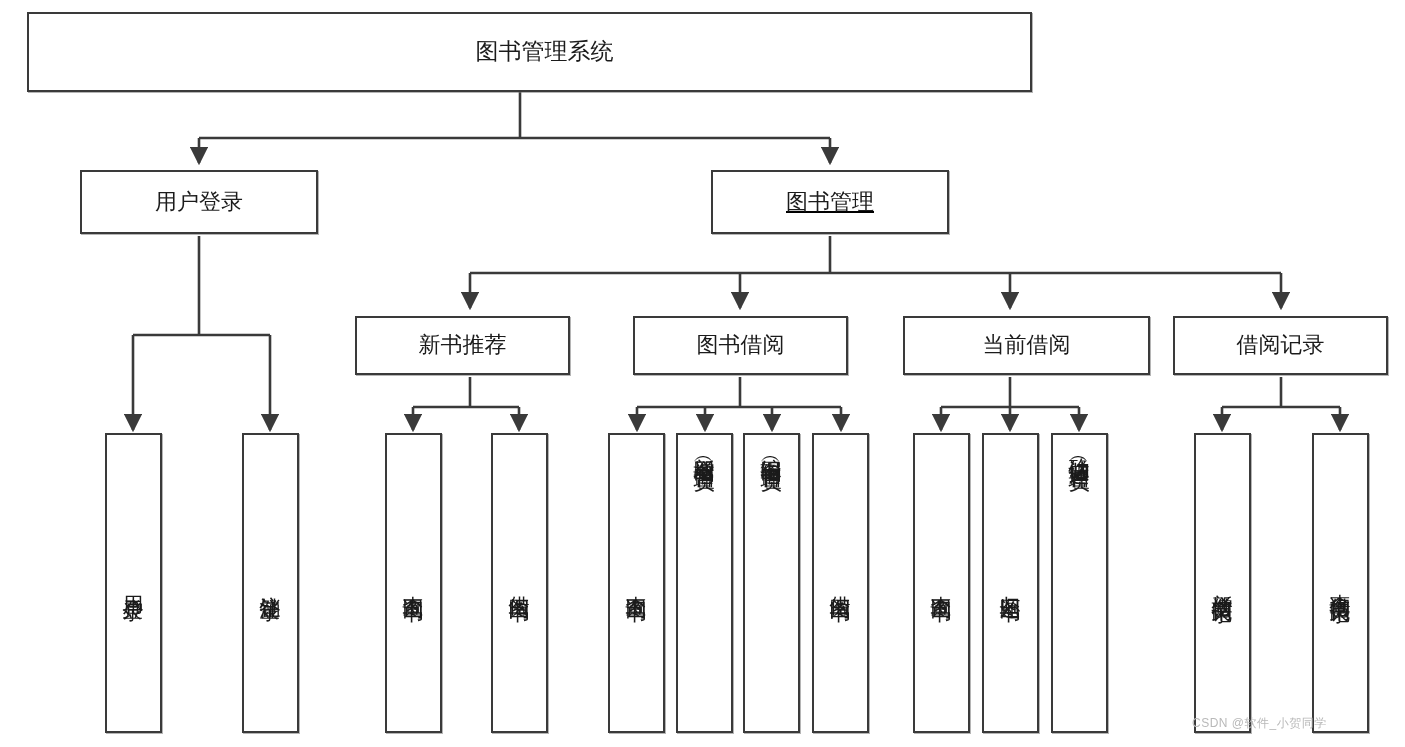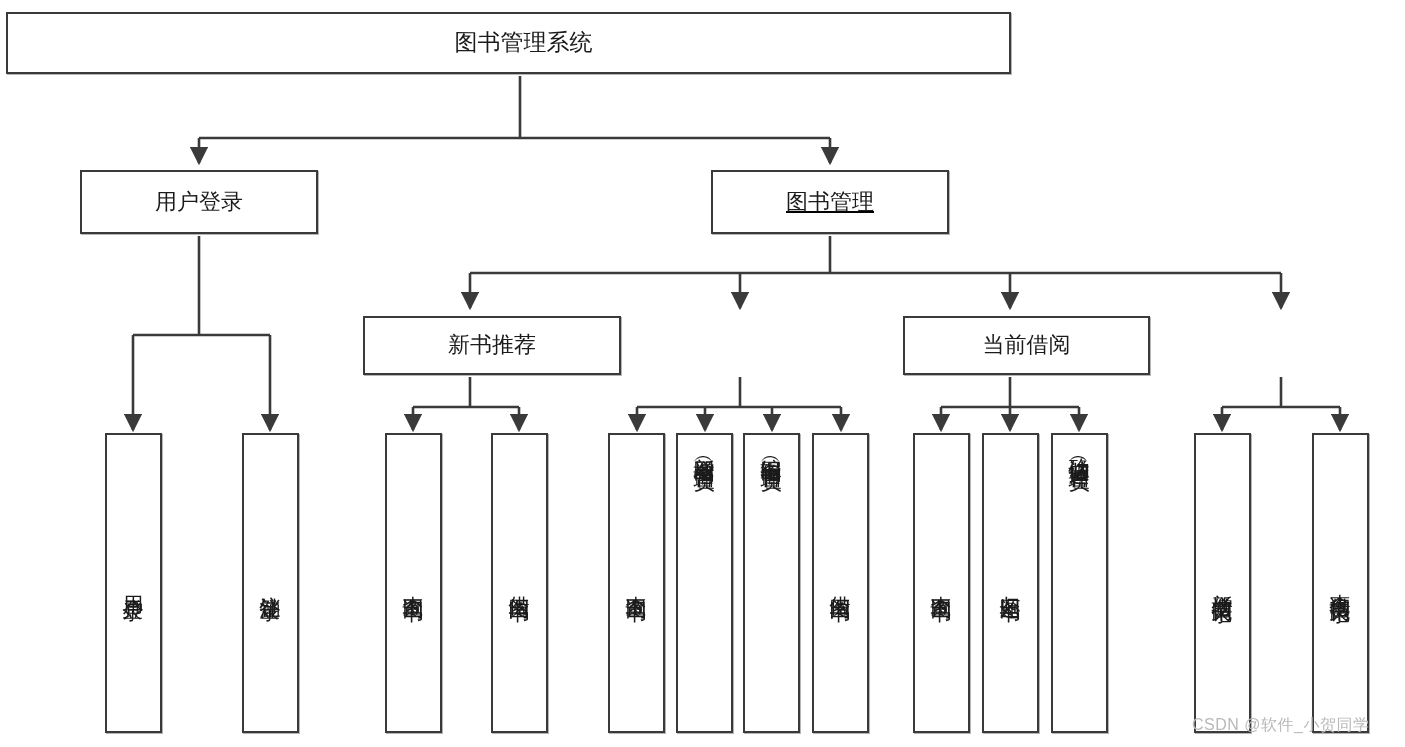--- a/index.html
+++ b/index.html
@@ -59,21 +59,21 @@
     letter-spacing: 2px;
     line-height: 1;
   }
   .node.vert.mid {
     align-items: center;
     padding-top: 0;
   }
   .watermark {
     position: absolute;
     color: #b9b9b9;
-    font-size: 16px;
+    font-size: 12px;
     letter-spacing: 0.5px;
     white-space: nowrap;
     user-select: none;
   }
 </style>
 </head>
 <body>
 
 <div id="canvas">
 
@@ -120,37 +120,43 @@
       <path d="M 1010 407 L 1010 430" marker-end="url(#arrow)"></path>
       <path d="M 1079 407 L 1079 430" marker-end="url(#arrow)"></path>
 
       <path d="M 1281 377 L 1281 407"></path>
       <path d="M 1222 407 L 1340 407"></path>
       <path d="M 1222 407 L 1222 430" marker-end="url(#arrow)"></path>
       <path d="M 1340 407 L 1340 430" marker-end="url(#arrow)"></path>
     </g>
   </svg>
 
-  <div class="node root horiz" style="left:6px; top:12px; width:1005px; height:62px;padding-left:30px;">
+  <div class="node root horiz" style="left:27px; top:12px; width:1005px; height:80px;padding-left:30px;">
     <span class="label">图书管理系统</span>
   </div>
 
   <div class="node horiz" style="left:80px; top:170px; width:238px; height:64px;">
     <span class="label">用户登录</span>
   </div>
   <div class="node horiz" style="left:711px; top:170px; width:238px; height:64px;text-decoration:underline;">
     <span class="label">图书管理</span>
   </div>
 
-  <div class="node horiz" style="left:363px; top:316px; width:258px; height:59px;">
+  <div class="node horiz" style="left:355px; top:316px; width:215px; height:59px;">
     <span class="label">新书推荐</span>
+  </div>
+  <div class="node horiz" style="left:633px; top:316px; width:215px; height:59px;">
+    <span class="label">图书借阅</span>
   </div>
   <div class="node horiz" style="left:903px; top:316px; width:247px; height:59px;">
     <span class="label">当前借阅</span>
   </div>
+  <div class="node horiz" style="left:1173px; top:316px; width:215px; height:59px;">
+    <span class="label">借阅记录</span>
+  </div>
 
   <div class="node vert mid" style="left:105px; top:433px; width:57px; height:300px;">
     <span class="label">用户登录</span>
   </div>
   <div class="node vert mid" style="left:242px; top:433px; width:57px; height:300px;">
     <span class="label">注销登录</span>
   </div>
 
   <div class="node vert mid" style="left:385px; top:433px; width:57px; height:300px;">
     <span class="label">查询图书</span>

